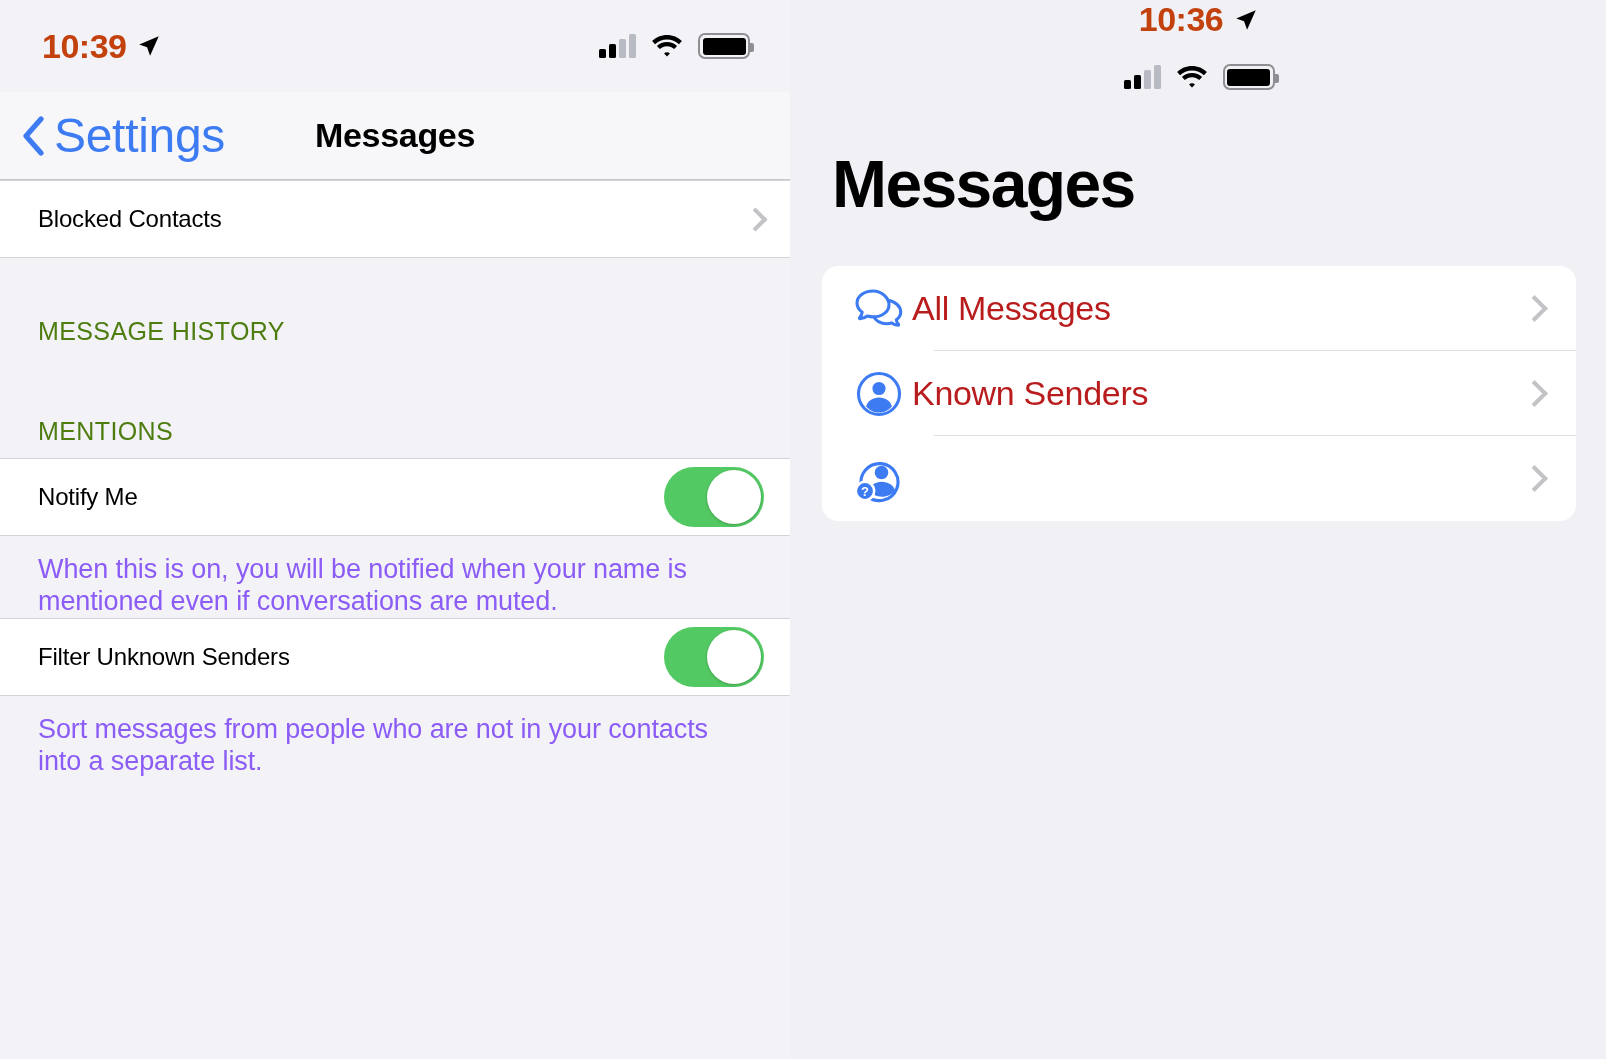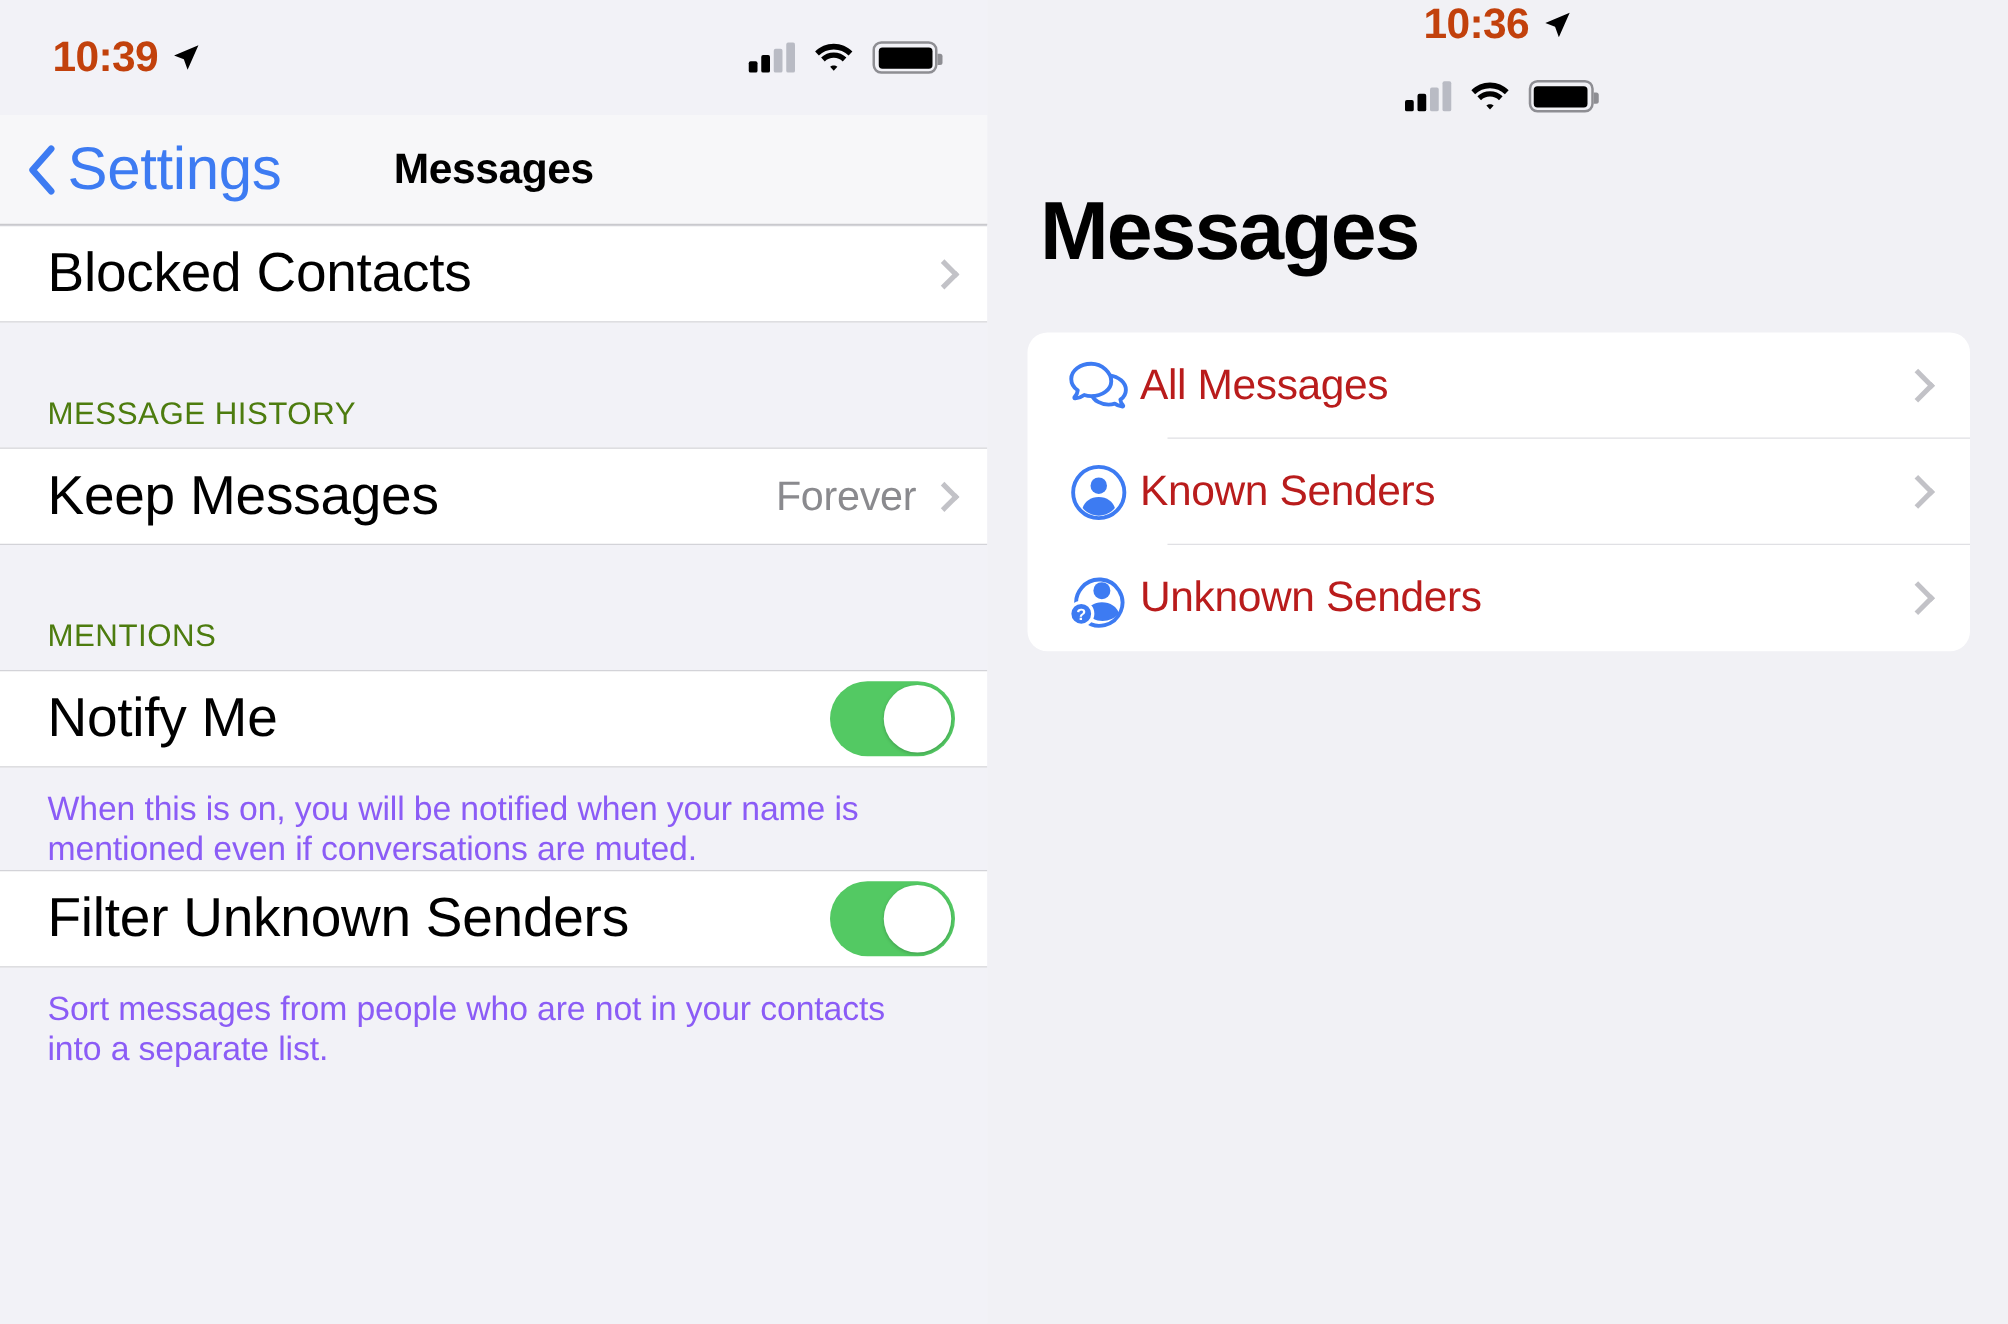--- a/index.html
+++ b/index.html
@@ -79,21 +79,21 @@
   .list-area { flex: 1; overflow: hidden; }
 
   .cell {
     background: #fff; height: 78px;
     display: flex; align-items: center;
     padding: 0 26px 0 38px;
     border-top: 1px solid #d3d3d8;
     border-bottom: 1px solid #d3d3d8;
     cursor: pointer;
   }
-  .cell .title { font-size: 44px; color: #000; letter-spacing: -0.2px; }
+  .cell .title { font-size: 24px; color: #000; letter-spacing: -0.2px; }
   .cell .spacer { flex: 1; }
   .cell .value { font-size: 33px; color: #8a8a8e; margin-right: 14px; letter-spacing: -0.2px; }
 
   .group-header {
     padding: 56px 0 12px 38px;
     font-size: 25px; color: #4d7c0f;
     letter-spacing: 0.4px;
     height: 100px; display: flex; align-items: flex-end;
   }
   .footer-note {
@@ -201,26 +201,20 @@
     <div class="list-area">
 
       <div class="cell">
         <div class="title">Blocked Contacts</div>
         <div class="spacer"></div>
         <span class="chev"></span>
       </div>
 
       <div class="group-header">MESSAGE HISTORY</div>
 
-      <div class="cell">
-        <div class="title">Keep Messages</div>
-        <div class="spacer"></div>
-        <div class="value">Forever</div>
-        <span class="chev"></span>
-      </div>
 
       <div class="group-header">MENTIONS</div>
 
       <div class="cell">
         <div class="title">Notify Me</div>
         <div class="spacer"></div>
         <div class="toggle">
             <b></b>
           </div>
       </div>
@@ -301,20 +295,19 @@
       <div class="card-row">
         <div class="ic">
           <svg width="52" height="48" viewBox="0 0 52 48">
             <path d="M8.5 31.5A18.5 18.5 0 1 1 14.5 41.2" fill="none" stroke="#3d7bf2" stroke-width="3.1" stroke-linecap="round"></path>
             <circle cx="28.5" cy="17.5" r="6.8" fill="#3d7bf2"></circle>
             <path d="M28.5 26.8c-6.2 0-11.4 3.6-12.9 8.5 3.2 3.9 8 6.4 13.4 6.4 5.2 0 9.9-2.3 13.1-6 C40.8 30.6 35.2 26.8 28.5 26.8z" fill="#3d7bf2"></path>
             <circle cx="12" cy="36" r="9.2" fill="#3d7bf2" stroke="#ffffff" stroke-width="2.6"></circle>
             <text x="12" y="41" font-family="Liberation Sans, sans-serif" font-size="13" font-weight="bold" fill="#ffffff" text-anchor="middle">?</text>
           </svg>
         </div>
-        <div class="lbl">Unknown Senders</div>
         <div class="sp"></div>
         <span class="chev-lg"></span>
       </div>
 
     </div>
   </div>
 </div>
 
 </body></html>

